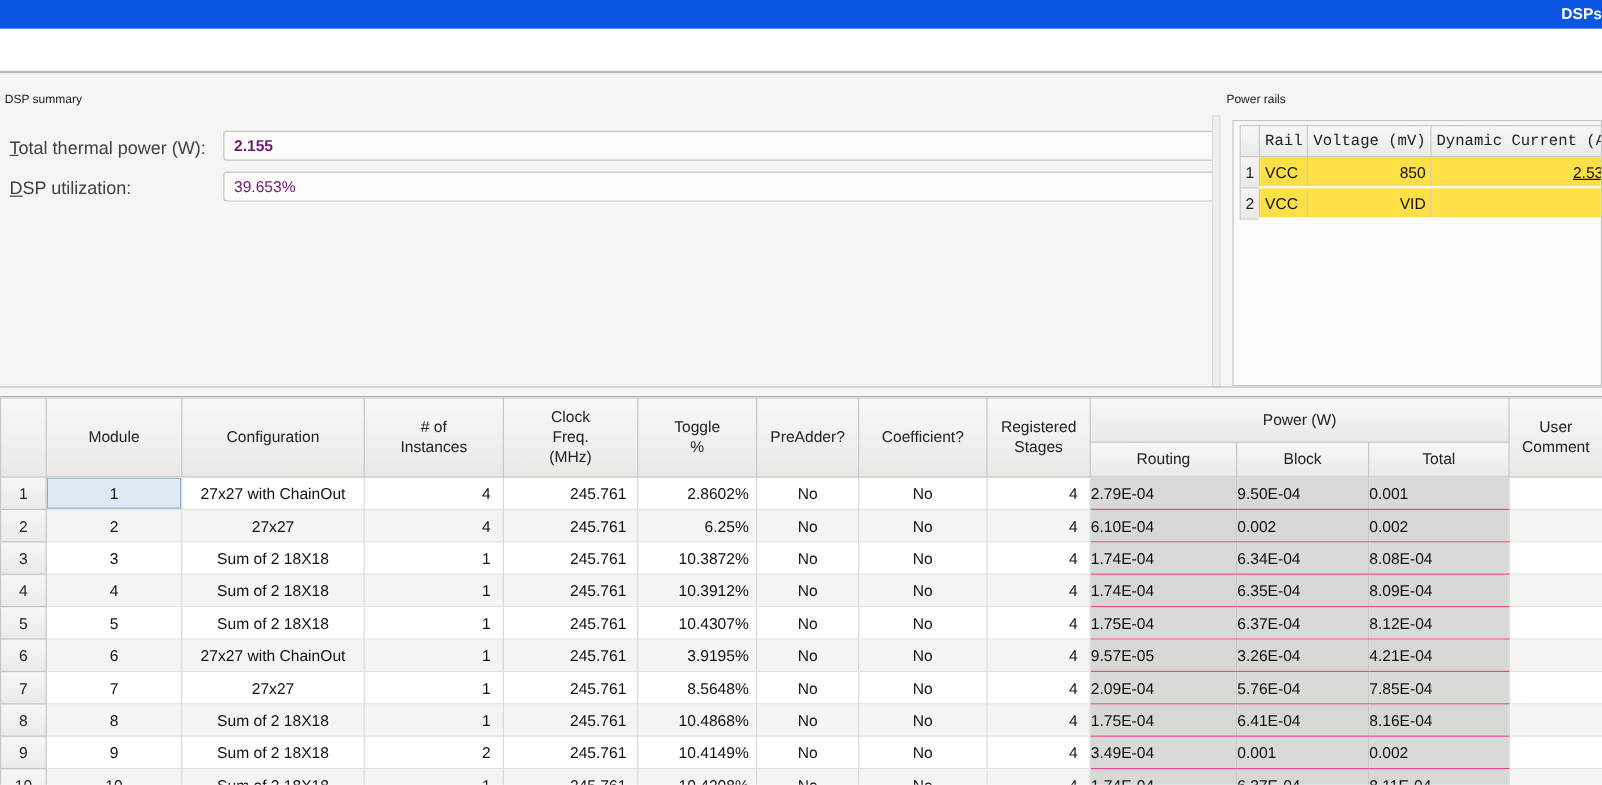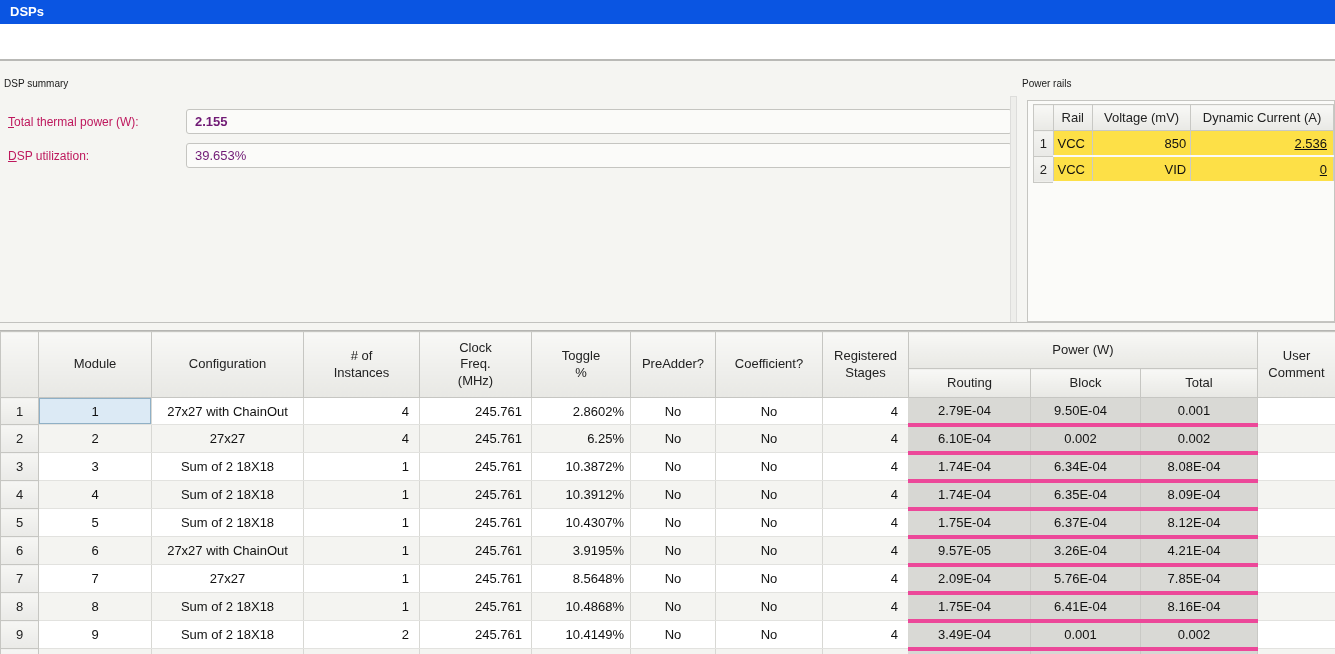--- a/index.html
+++ b/index.html
@@ -5,31 +5,31 @@
   html,body{margin:0;padding:0;}
   body{
     width:1335px;height:654px;overflow:hidden;position:relative;
     font-family:"Liberation Sans",sans-serif;font-size:13px;color:#1c1c1c;
     background:#f5f5f2;
   }
   
   .titlebar{
     position:absolute;top:0;left:0;width:1335px;height:24px;
     background:#0a55e2;color:#fff;font-weight:bold;font-size:13px;
-    line-height:24px;padding-left:10px;box-sizing:border-box;
+    line-height:24px;padding-left:10px;box-sizing:border-box;text-align:right;
   }
   .toolstrip{
     position:absolute;top:24px;left:0;width:1335px;height:37px;
     background:#ffffff;border-bottom:2px solid #b9b9b6;box-sizing:border-box;
   }
   
   .section-label{position:absolute;font-size:10px;color:#1a1a1a;}
   .mnemonic::first-letter{text-decoration:underline;}
   
-  .field-label{position:absolute;left:8px;font-size:12px;color:#be185d;}
+  .field-label{position:absolute;left:8px;font-size:15px;color:#404040;}
   .field-box{
     position:absolute;left:186px;width:816px;height:23px;
     border:1px solid #c5c5c1;border-radius:3px;background:#fbfbf9;
     line-height:23px;padding-left:8px;font-size:13px;color:#701a75;
   }
   .field-box.bold{font-weight:bold;}
   
   .vscroll{
     position:absolute;left:1010px;top:96px;width:7px;height:227px;
     background:#eeeeeb;border:1px solid #dddddb;box-sizing:border-box;
@@ -43,21 +43,21 @@
     position:absolute;left:1027px;top:100px;width:308px;height:222px;
     background:#fbfbf9;border:1px solid #c5c5c1;box-sizing:border-box;overflow:hidden;
   }
   .rails-table{
     position:absolute;left:5px;top:3px;
     border-collapse:collapse;table-layout:fixed;font-size:13px;
   }
   .rails-table th{
     height:25px;font-weight:normal;text-align:center;color:#222;
     background:linear-gradient(#f8f8f6,#e9e9e5);
-    border:1px solid #c8c8c4;padding:0 4px;white-space:nowrap;
+    border:1px solid #c8c8c4;padding:0 4px;white-space:nowrap;font-family:Liberation Mono, monospace;
   }
   .rails-table td{
     height:24px;background:#fde047;border-right:1px solid #cacac6;
     border-bottom:2px solid #fbfbf9;padding:0 4px;white-space:nowrap;color:#111;
   }
   .rails-table td.rn{
     background:linear-gradient(#f4f4f1,#e9e9e6);border:1px solid #c8c8c4;
     text-align:center;color:#222;
   }
   .rails-table td.rail{text-align:left;}
@@ -82,22 +82,22 @@
     height:24px;font-weight:normal;color:#222;text-align:center;
     background:linear-gradient(#f6f6f4,#eaeae7);border:1px solid #c6c6c2;
   }
   .dsp-table tbody td{
     height:24px;background:#fff;color:#111;
     border-right:1px solid #d8d8d4;border-bottom:1px solid #e2e2df;
     padding:0;white-space:nowrap;overflow:hidden;
   }
   .dsp-table tbody.data tr:nth-child(even) td{background:#f4f4f1;}
   .dsp-table tbody td.pw{
-    background:#d9d9d5 !important;text-align:center;padding-right:10px;
-    border-right:1px solid #c9c9c5;border-bottom:4px solid #ec4899;
+    background:#d9d9d5 !important;text-align:left;padding-right:10px;
+    border-right:1px solid #c9c9c5;border-bottom:1px solid #ec4899;
   }
   .dsp-table tbody.data tr:nth-child(even) td.pw{background:#d7d7d3 !important;}
   .dsp-table tbody td.uc{border-right:none;}
   .ac{text-align:center;}
   .ar{text-align:right;}
   .p10{padding-right:10px !important;}
   .p8{padding-right:9px !important;}
   .p6{padding-right:6px !important;}
   
   .dsp-table tbody.data tr:first-child td.c-module{

